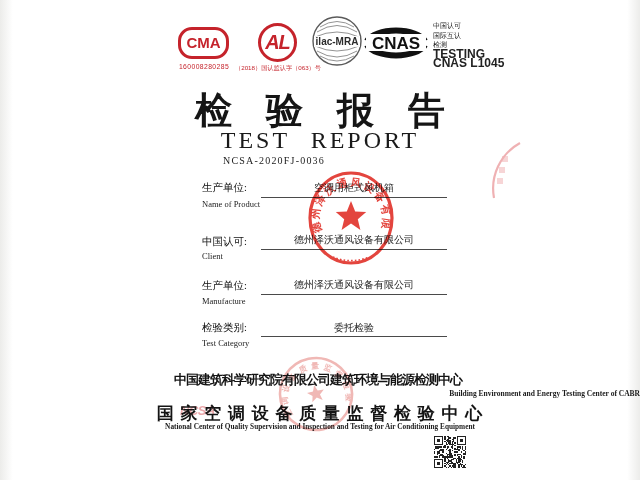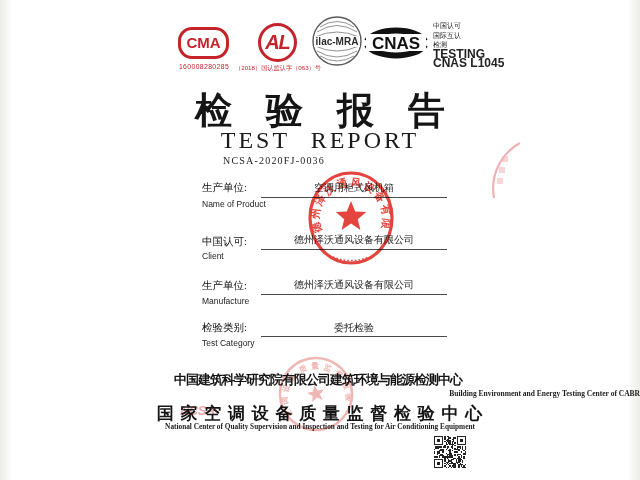--- a/index.html
+++ b/index.html
@@ -20,21 +20,21 @@
   .cnas-block .b{font-weight:bold;font-size:12px;}
   
   .title-cn{left:0;top:86px;width:640px;text-align:center;font-size:37px;font-weight:bold;
             letter-spacing:34px;text-indent:34px;color:#151515;}
   .title-en{left:0;top:127px;width:640px;text-align:center;font-family:"Liberation Serif",serif;
             font-size:24px;letter-spacing:3px;word-spacing:12px;color:#1a1a1a;}
   .report-no{left:0;top:155px;width:548px;text-align:center;font-family:"Liberation Serif",serif;
              font-size:10px;letter-spacing:1.2px;color:#222;}
   
   .lcn{left:202px;width:70px;font-family:"Liberation Serif",serif;font-size:10.5px;color:#111;}
-  .len{left:202px;width:90px;font-family:Liberation Sans, sans-serif;font-size:8.5px;color:#222;}
+  .len{left:202px;width:90px;font-family:Liberation Serif, serif;font-size:8.5px;color:#222;}
   .fval{left:261px;width:186px;text-align:center;font-family:"Liberation Serif",serif;font-size:10px;color:#222;}
   .fline{left:261px;width:186px;border-top:1px solid #4a4a4a;height:0;}
   
   .org-cn{left:0;top:371px;width:636px;text-align:center;font-weight:bold;font-size:13px;letter-spacing:-1px;color:#141414;}
   .org-en{left:0;top:389px;width:640px;text-align:right;font-family:"Liberation Serif",serif;font-weight:bold;font-size:7.5px;color:#1a1a1a;}
   .ncsa{left:180px;top:403px;font-style:italic;font-weight:900;font-size:13px;color:#eba8ab;letter-spacing:-.5px;}
   .center-cn{left:0;top:402px;width:640px;text-align:center;font-weight:bold;font-size:17px;letter-spacing:1px;color:#141414;}
   .center-en{left:0;top:422px;width:640px;text-align:center;font-family:"Liberation Serif",serif;font-weight:bold;font-size:7.3px;color:#1a1a1a;}
   #qr{left:434px;top:436px;width:32px;height:32px;}
   

